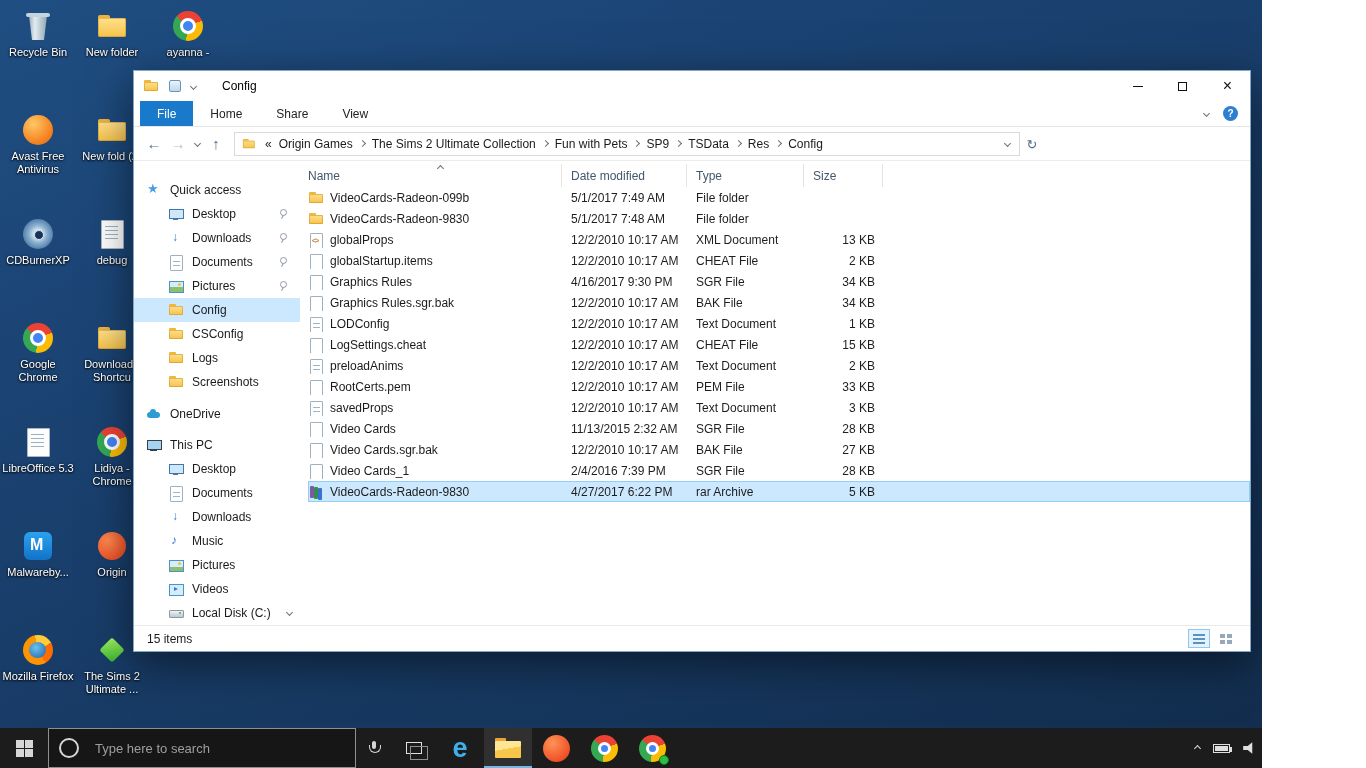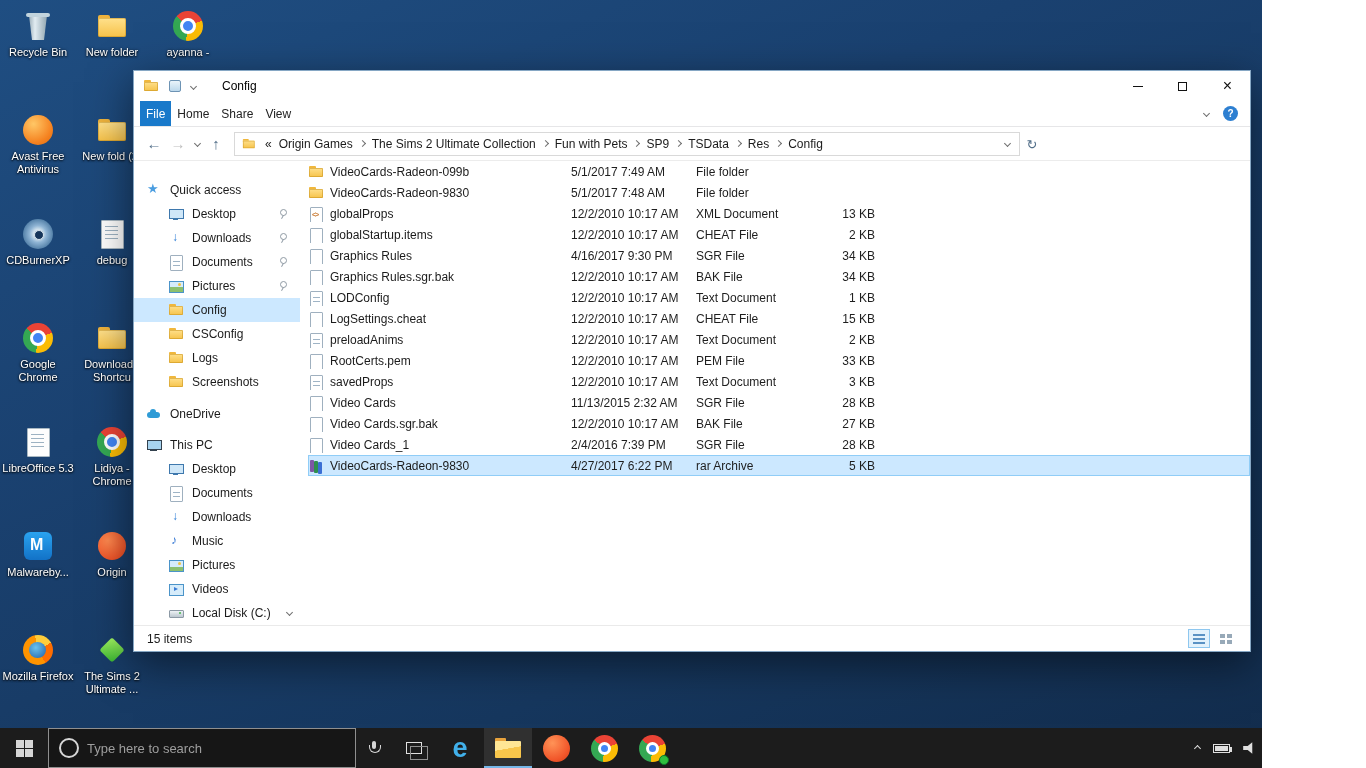--- a/index.html
+++ b/index.html
@@ -39,21 +39,21 @@
 .tb-title{margin-left:26px;color:#000}
 .caption{margin-left:auto;display:flex;height:100%}
 .cbtn{width:45px;height:100%;display:flex;align-items:center;justify-content:center;color:#111;cursor:default}
 .ic-min{width:10px;height:1px;background:#111}
 .ic-max{width:9px;height:9px;border:1px solid #111}
 .ic-x::before{content:"×";font-size:16px;line-height:1}
 .qat-sq{width:12px;height:12px;border:1px solid #6d93b4;background:linear-gradient(#eaf4fb,#bcd8ec);border-radius:2px}
 
 
 .rtabs{height:26px;flex:none;display:flex;align-items:stretch;padding-left:6px;border-bottom:1px solid #e6e6e8}
-.rtab{padding:0 6px;display:flex;align-items:center;color:#222;cursor:default}
+.rtab{padding:0 17px;display:flex;align-items:center;color:#222;cursor:default}
 .rtab-file{background:#1979ca;color:#fff}
 .rib-right{margin-left:auto;display:flex;align-items:center;gap:14px;margin-right:12px}
 .helpq{width:15px;height:15px;border-radius:50%;background:#2d7fd1;color:#fff;display:flex;align-items:center;justify-content:center}
 .helpq::before{content:"?";font-size:10px;font-weight:bold}
 
 
 .arow{height:34px;flex:none;display:flex;align-items:center;border-bottom:1px solid #ececec;background:#fff}
 .abtn{width:24px;text-align:center;font-size:15px;color:#54708a;flex:none;cursor:default}
 .ar-back::before{content:"←"}
 .ar-fwd::before{content:"→";color:#bdbdbd}
@@ -137,21 +137,21 @@
 .vg-list{width:12px;height:10px;background:repeating-linear-gradient(to bottom,#5a92c4 0 2px,transparent 2px 4px)}
 .vg-grid{width:5px;height:4px;background:#97a9b8;box-shadow:7px 0 0 #97a9b8,0 6px 0 #97a9b8,7px 6px 0 #97a9b8;margin-right:7px;margin-bottom:6px}
 
 
 .tb{position:absolute;left:0;bottom:0;width:1366px;height:40px;background:#1c1c1c;display:flex;align-items:stretch;z-index:50}
 .slot{display:flex;align-items:center;justify-content:center;flex:none;position:relative;cursor:default}
 .s48{width:48px}.s36{width:36px}.s44{width:44px}
 .slot.active{background:rgba(255,255,255,.09);box-shadow:inset 0 -2px 0 #75b6e7}
 .winlogo{display:grid;grid-template-columns:8px 8px;grid-template-rows:8px 8px;gap:1px}
 .winlogo i{background:#d6d6d6}
-.tsearch{width:308px;flex:none;background:#161616;border:1px solid #8f8f8f;display:flex;align-items:center;gap:8px;padding:0 10px;margin:0}
+.tsearch{width:308px;flex:none;background:#161616;border:1px solid #8f8f8f;display:flex;align-items:center;gap:16px;padding:0 10px;margin:0}
 .tsearch input{flex:1;background:transparent;border:none;outline:none;font:13px "Liberation Sans",sans-serif;color:#d6d6d6;min-width:0}
 .tsearch input::placeholder{color:#9e9e9e}
 .cortana{width:20px;height:20px;border:2px solid #d6d6d6;border-radius:50%;flex:none}
 .mic{position:relative;width:10px;height:14px}
 .mic::before{content:"";position:absolute;left:3px;top:0;width:4px;height:8px;background:#d6d6d6;border-radius:2px}
 .mic::after{content:"";position:absolute;left:0;top:4px;width:10px;height:7px;border:1px solid #d6d6d6;border-top:none;border-radius:0 0 6px 6px}
 .tview{position:relative;width:16px;height:12px;border:1px solid #e0e0e0}
 .tview::after{content:"";position:absolute;left:3px;top:3px;width:16px;height:12px;border:1px solid #8f8f8f}
 .tb-edge{font-size:27px;font-weight:bold;color:#41b0ea;line-height:28px}
 .tb-fe{position:relative;width:28px;height:26px}
@@ -382,20 +382,27 @@
             <span class="nlabel">Videos</span>
           </div>
         <div class="nitem nchild">
             <span class="ico" data-icon="drive"></span>
             <span class="nlabel">Local Disk (C:)</span>
           </div>
         <i class="chev d navchev"></i>
       </div>
 
       <div class="filearea">
+        <div class="fhead">
+          <i class="chev u sortind"></i>
+          <div class="hcell">Name</div>
+          <div class="hcell hc2">Date modified</div>
+          <div class="hcell hc3">Type</div>
+          <div class="hcell hc4">Size</div>
+        </div>
         <div class="frows">
           <div class="frow">
               <span class="fname">
                 <span class="ico" data-icon="folder"></span>
                 <span>VideoCards-Radeon-099b</span>
               </span>
               <span class="fdate">5/1/2017 7:49 AM</span>
               <span class="ftype">File folder</span>
               <span class="fsize"></span>
             </div>

